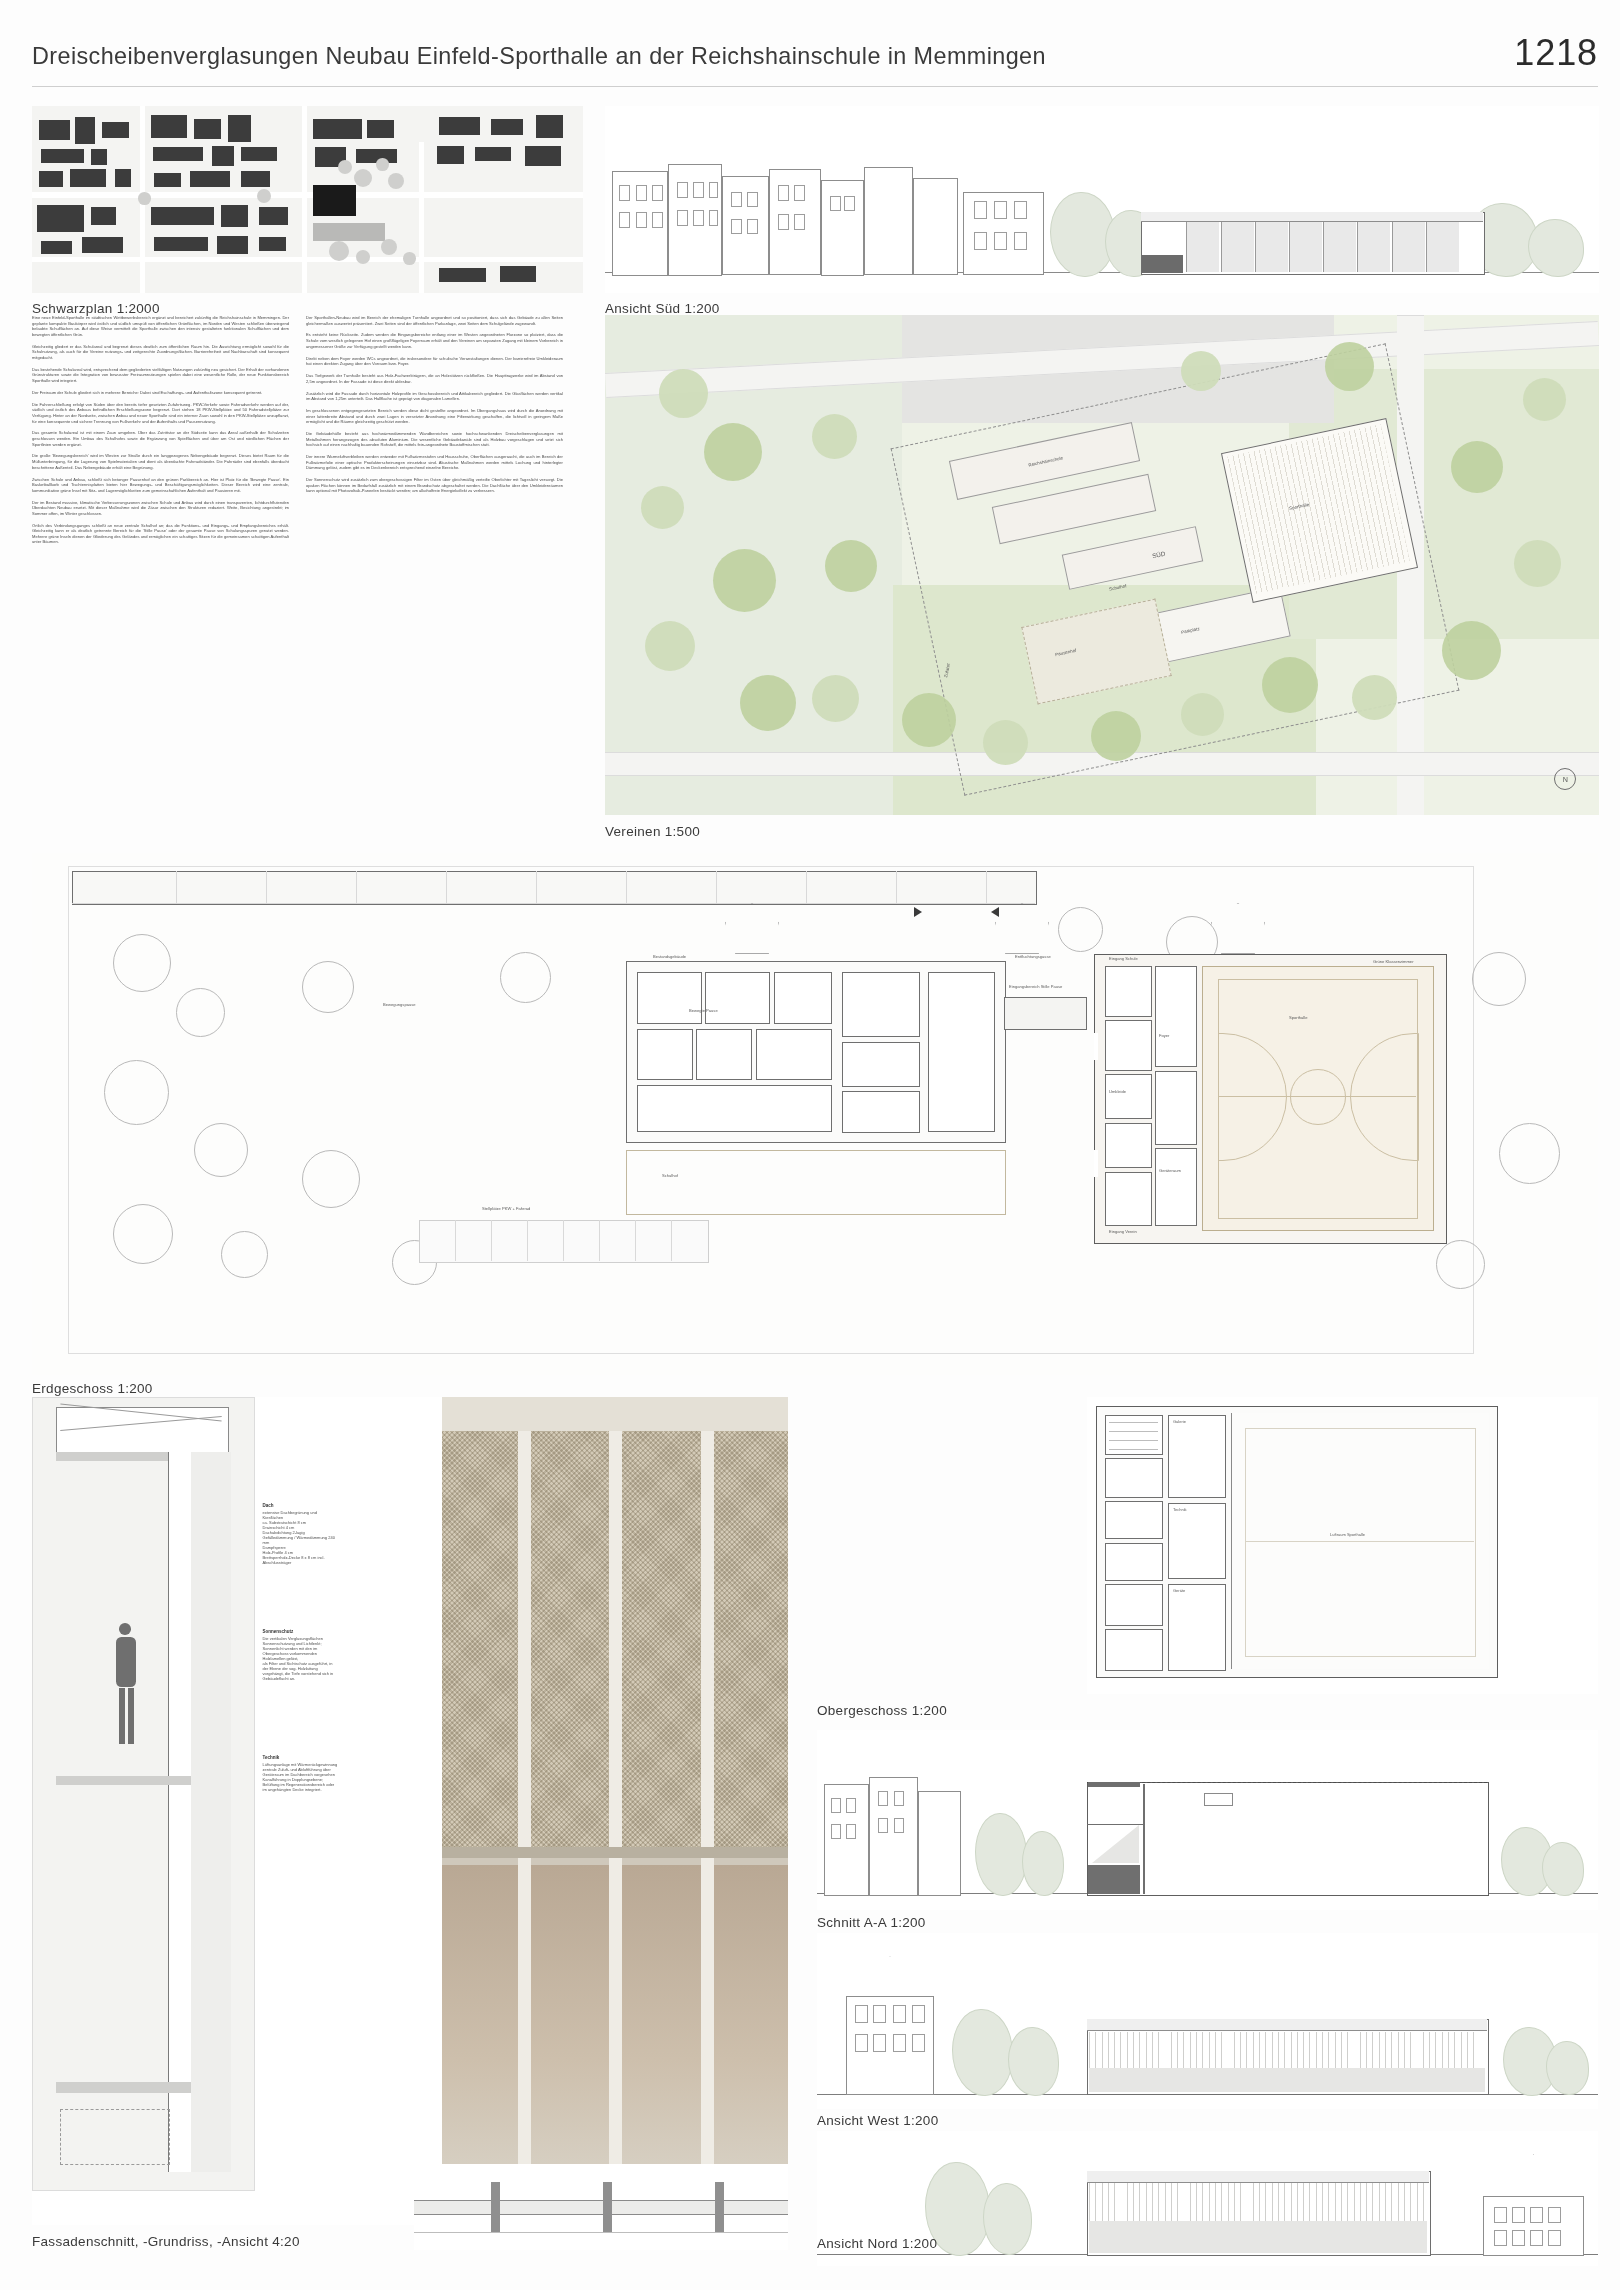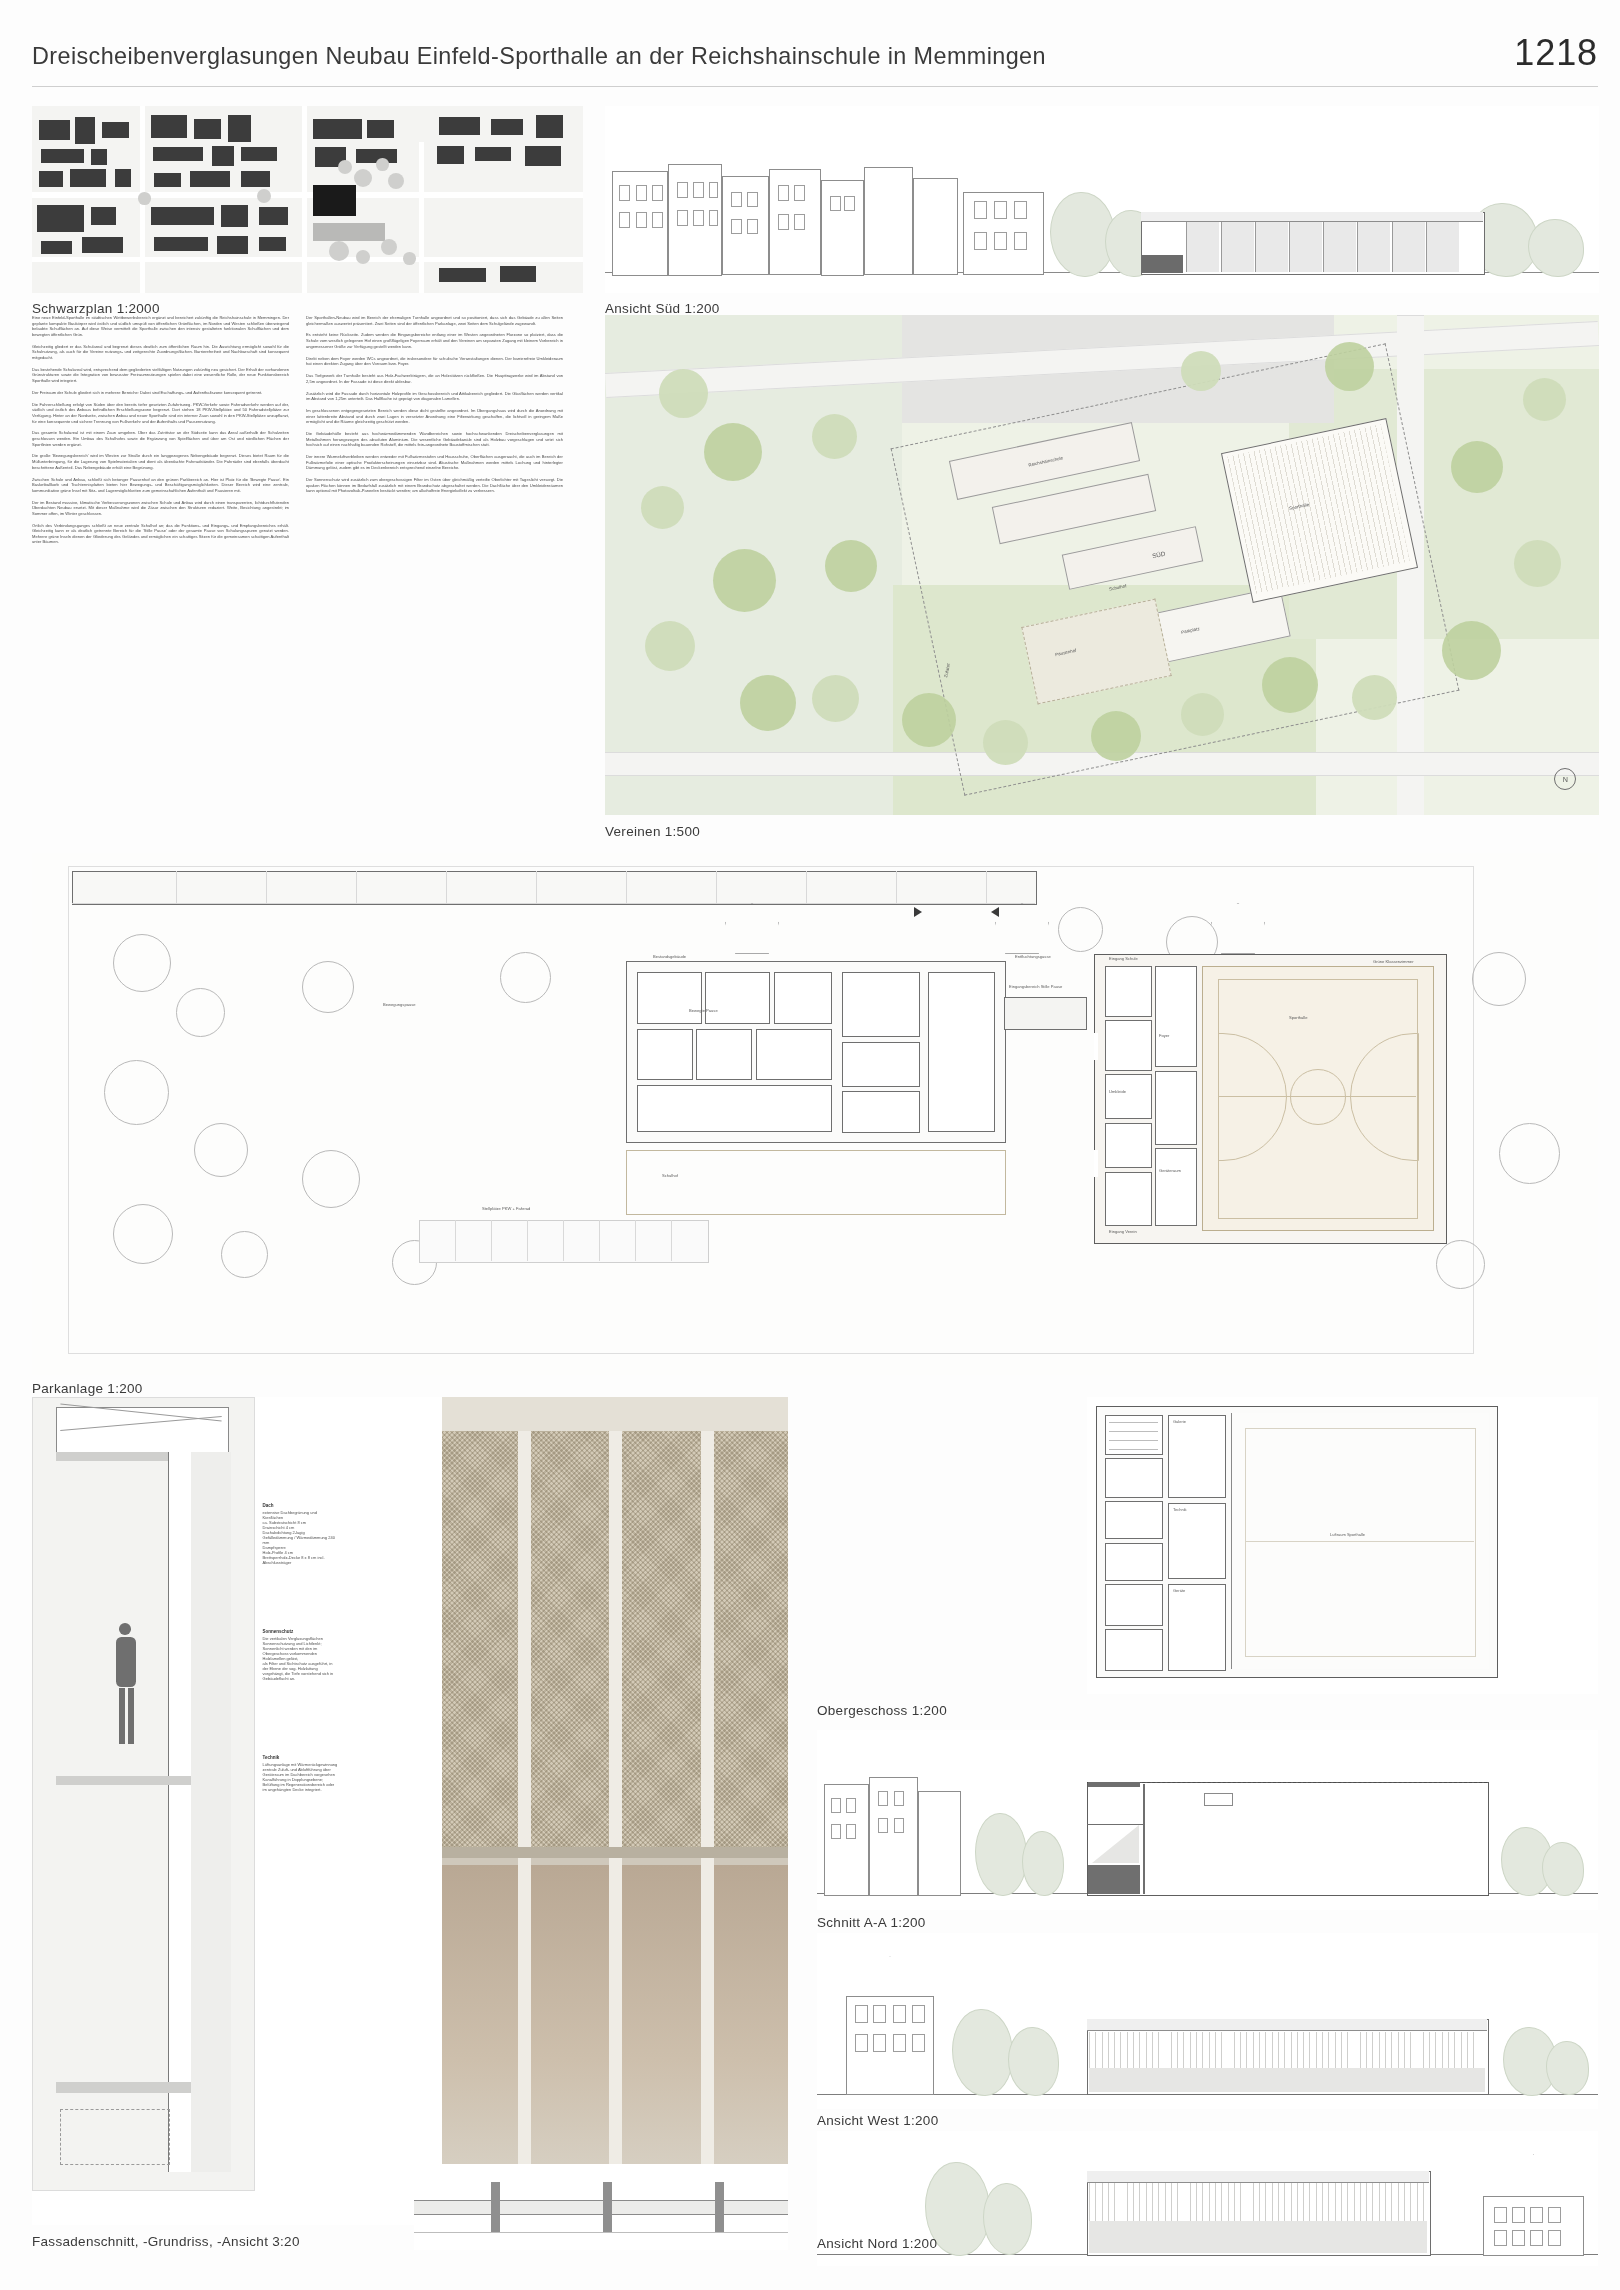--- a/index.html
+++ b/index.html
@@ -416,21 +416,21 @@
     <div class="eg-lbl" style="left:1127px;top:315px;">Geräteraum</div>
     <div class="eg-lbl" style="left:1257px;top:162px;">Sporthalle</div>
     <div class="eg-lbl" style="left:450px;top:353px;">Stellplätze PKW + Fahrrad</div>
     <div class="eg-lbl" style="left:1341px;top:106px;">Grüne Klassenzimmer</div>
     <div class="eg-lbl" style="left:983px;top:101px;">Entfluchtungsgasse</div>
     <div class="eg-lbl" style="left:977px;top:131px;">Eingangsbereich Stille Pause</div>
 
     <div style="position:absolute;left:882px;top:54px;width:0;height:0;border-top:5.4px solid transparent;border-bottom:5.4px solid transparent;border-left:8px solid #3a3a3a;"></div>
     <div style="position:absolute;left:959px;top:54px;width:0;height:0;border-top:5.4px solid transparent;border-bottom:5.4px solid transparent;border-right:8px solid #3a3a3a;"></div>
   </div>
-  <div class="cap" style="left:32px;top:1381px;">Parkanlage 1:200</div>
+  <div class="cap" style="left:32px;top:1381px;">Erdgeschoss 1:200</div>
 
   <div class="panel" id="fassade">
 
     <div class="fs-left">
       <div style="position:absolute;left:23.4px;top:9px;width:171px;height:45px;border:0.9px solid #8a8a8a;background:#ffffff;"></div>
       <div style="position:absolute;left:27px;top:14.4px;width:162px;height:0;border-top:0.9px solid #9a9a9a;transform:rotate(6deg);"></div>
       <div style="position:absolute;left:27px;top:25px;width:162px;height:0;border-top:0.9px solid #9a9a9a;transform:rotate(-5deg);"></div>
       <div style="position:absolute;left:135px;top:54px;width:23.4px;top:54px;height:720px;background:#ffffff;border-left:0.9px solid #7a7a7a;border-right:0.9px solid #7a7a7a;"></div>
       <div style="position:absolute;left:158px;top:54px;width:40px;height:720px;background:#eeeeec;"></div>
       <div style="position:absolute;left:23.4px;top:54px;width:112px;height:9px;background:#cfcfcd;"></div>
@@ -477,21 +477,21 @@
       <div class="fs-mesh"></div>
       <div class="fs-glass"></div>
       <div class="fs-col" style="left:76px;"></div>
       <div class="fs-col" style="left:167px;"></div>
       <div class="fs-col" style="left:259px;"></div>
       <div style="position:absolute;left:0;top:0;width:346px;height:34px;background:#e4e0d6;"></div>
       <div style="position:absolute;left:0;top:450px;width:346px;height:10.8px;background:#b8b0a0;"></div>
 
     </div>
   </div>
-  <div class="cap" style="left:32px;top:2234px;">Fassadenschnitt, -Grundriss, -Ansicht  3:20</div>
+  <div class="cap" style="left:32px;top:2234px;">Fassadenschnitt, -Grundriss, -Ansicht  4:20</div>
 
   <div class="panel" id="detail-bottom">
     <div style="position:absolute;left:0;top:36px;width:374px;height:12.6px;background:#ececea;border-top:0.9px solid #8a8a8a;border-bottom:0.9px solid #8a8a8a;"></div>
     <div style="position:absolute;left:77px;top:18px;width:9px;height:50px;background:#8f8f8f;"></div>
     <div style="position:absolute;left:189px;top:18px;width:9px;height:50px;background:#8f8f8f;"></div>
     <div style="position:absolute;left:301px;top:18px;width:9px;height:50px;background:#8f8f8f;"></div>
     <div style="position:absolute;left:0;top:68px;width:374px;height:0.9px;background:#bdbdbd;"></div>
   </div>
 
   <div class="panel" id="obergeschoss">

